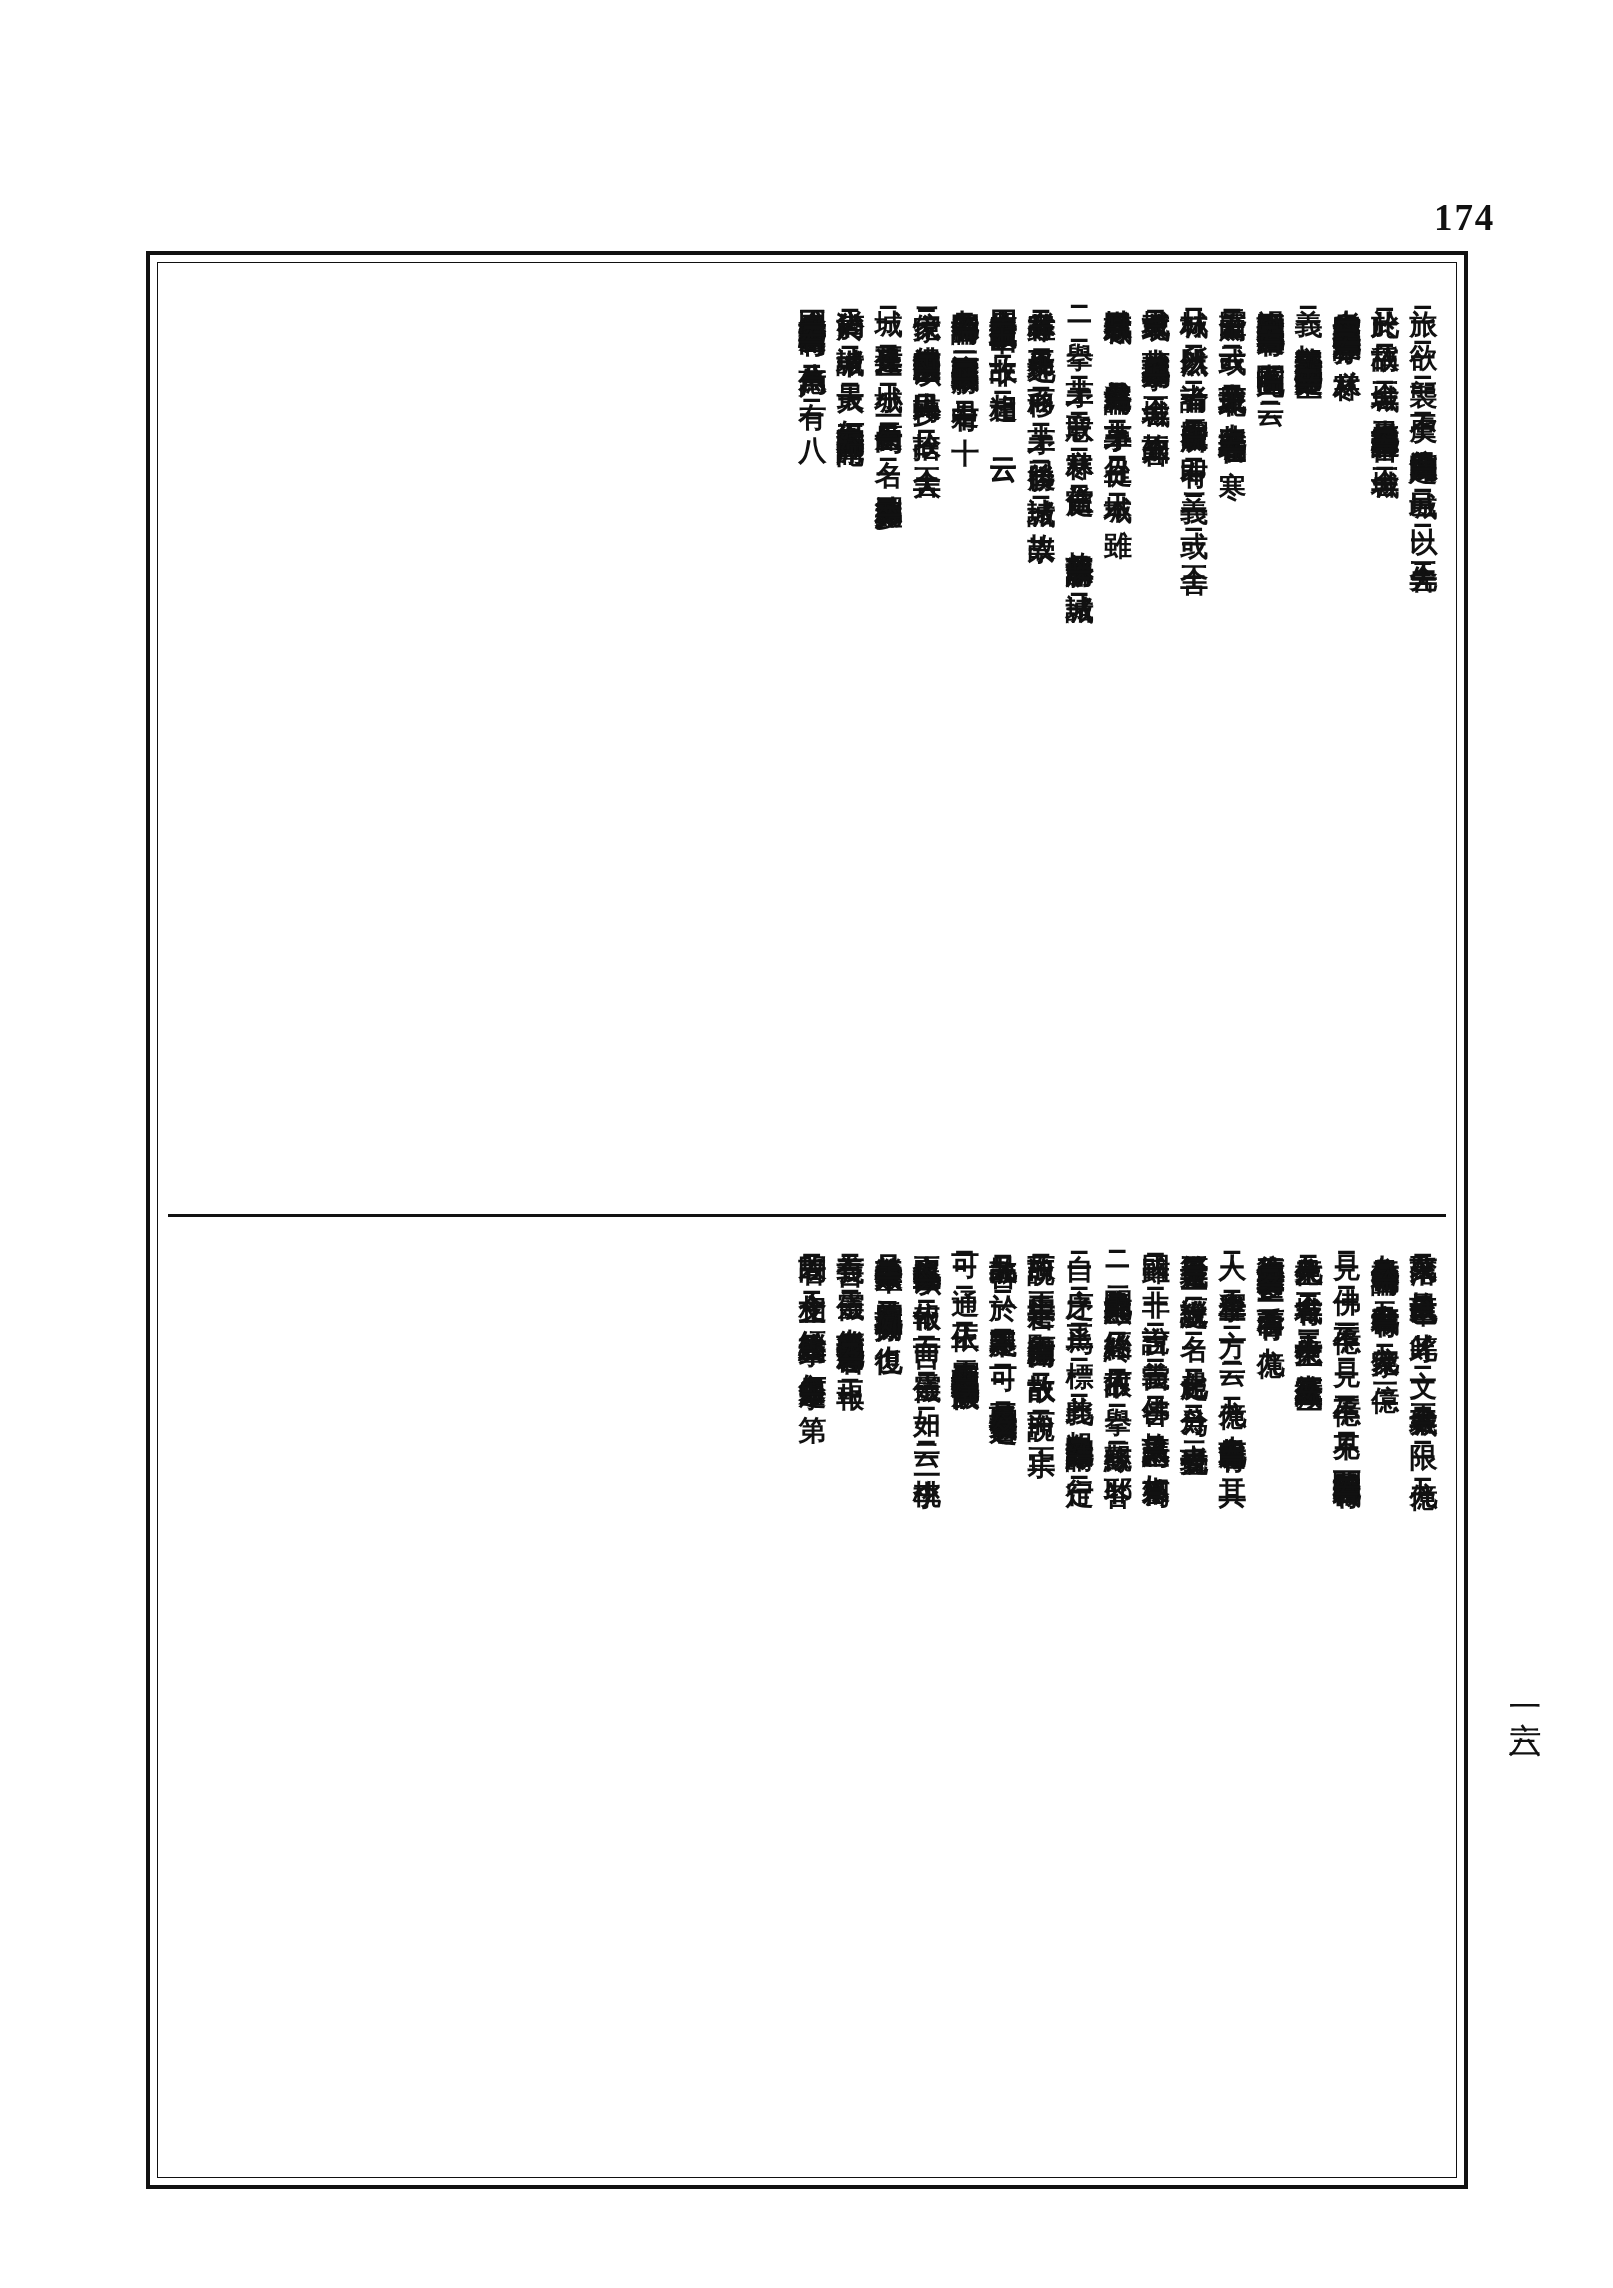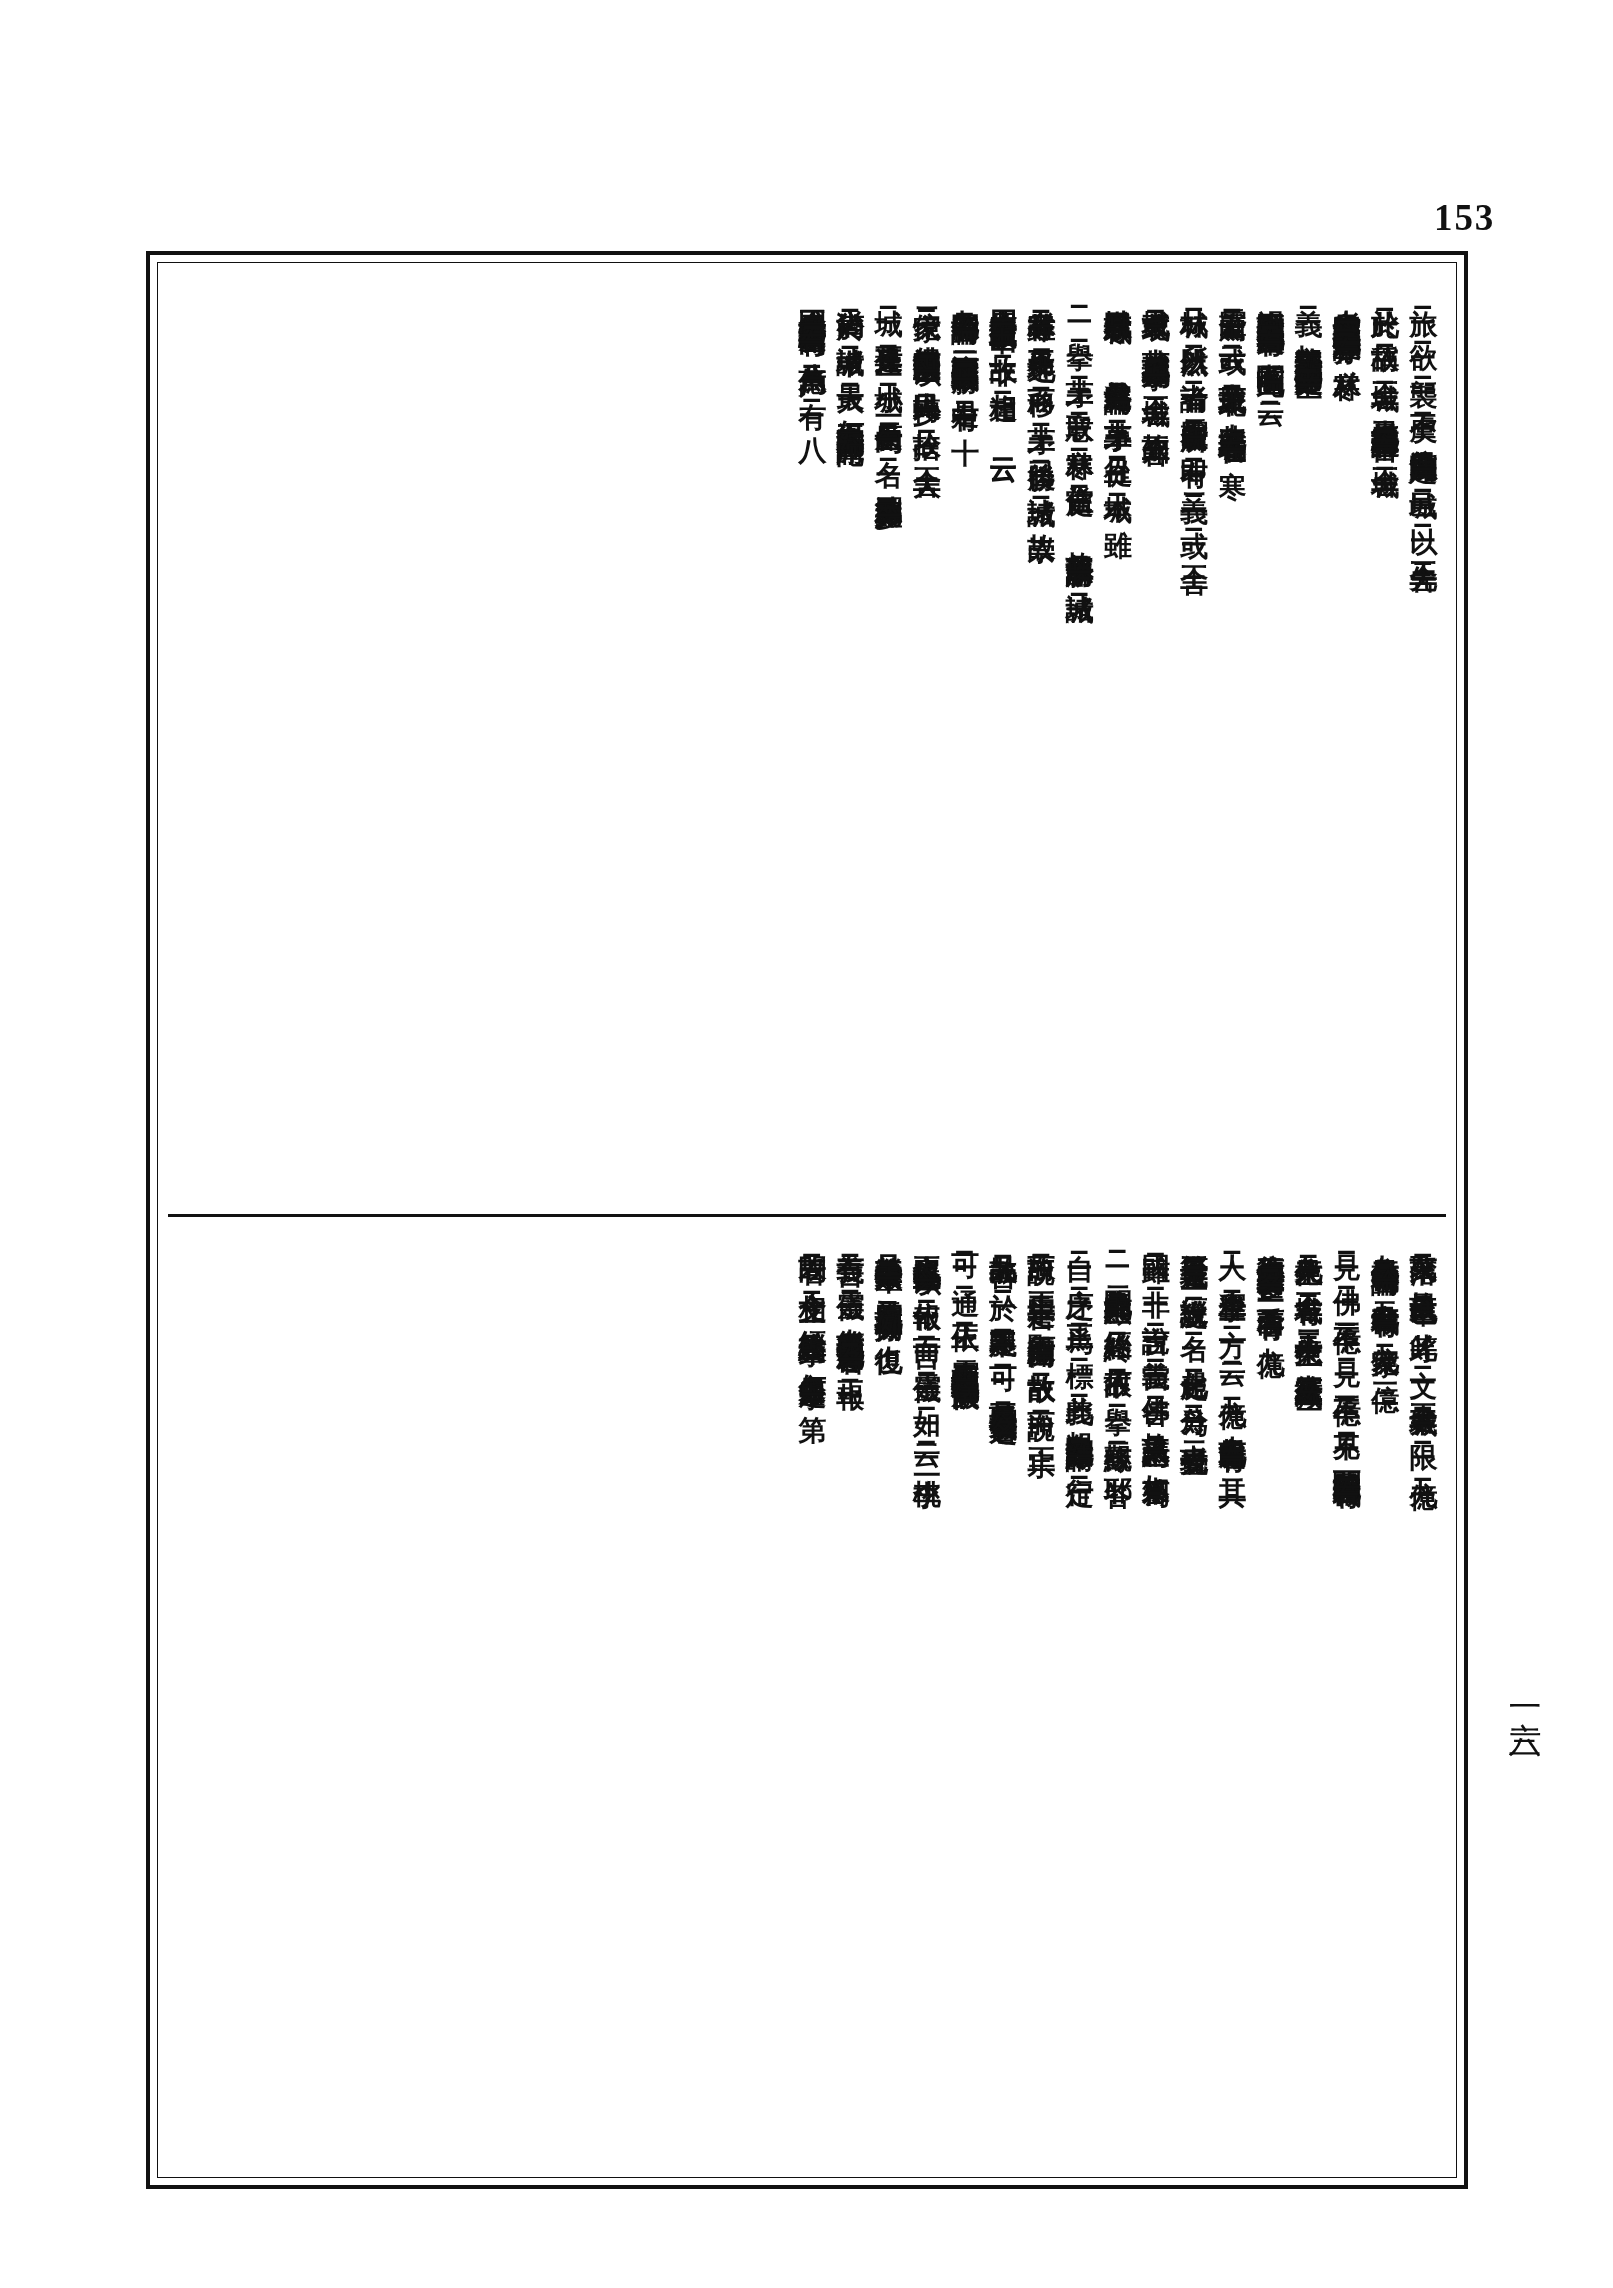--- a/index.html
+++ b/index.html
@@ -107,21 +107,21 @@
     text-orientation: upright;
     font-size: 33px;
     letter-spacing: 7.4px;
     font-family: "DejaVu Serif", "Liberation Serif", serif;
     color: #111;
   }
 </style>
 </head>
 <body>
 
-<div class="page-num-top">153</div>
+<div class="page-num-top">174</div>
 
 <div class="frame-outer">
   <div class="frame-inner">
 
     <div class="register" id="register-upper">
       <div class="col">旅ニ欲ニ襲ニ不虞ニ邊侯以聞乃建ニ城邑ニ以ニ王先舍ニ</div>
       <div class="col">於此ニ故稱ニ王舍城ニ也已無量義經註釋章云言ニ王舍城ニ</div>
       <div class="col">者中印度境摩竭提國寒林城名也已守護章亦存ニ寒林ノ</div>
       <div class="col">義ニ加之法華科文慧云王城耆山者聞持之處即中天竺ニ</div>
       <div class="col">摩竭陀國王舍城東北毗富羅山東有ニ耆闍崛山此ニ云ニ</div>

